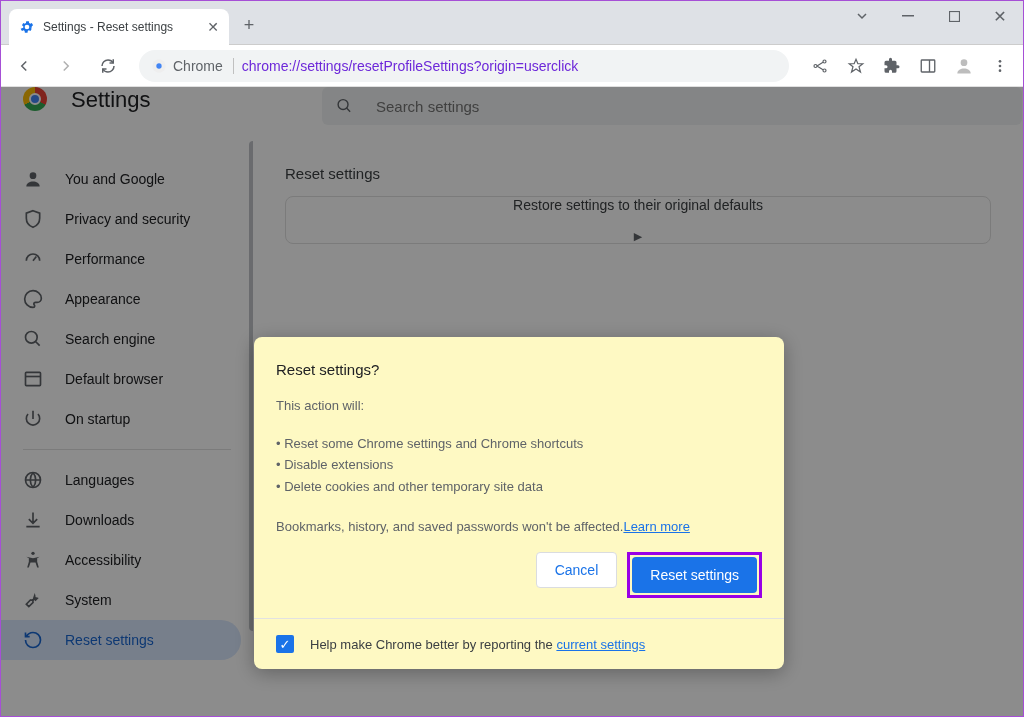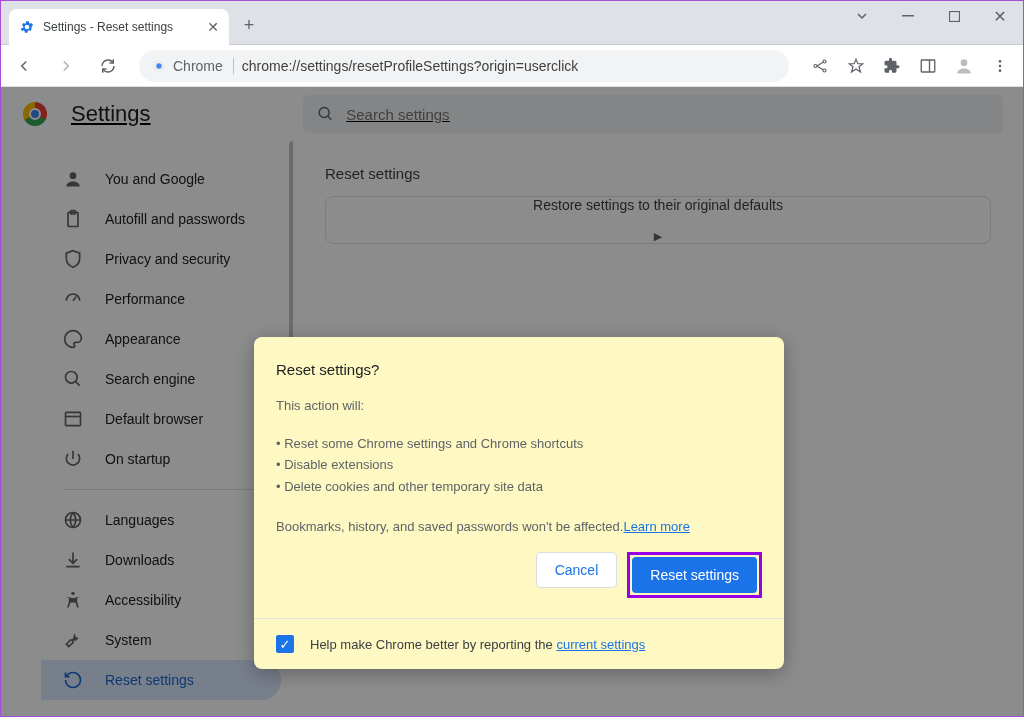--- a/index.html
+++ b/index.html
@@ -14,34 +14,34 @@
     .win-ctrls { margin-left:auto; display:flex; height:30px; }
     .win-btn { width:46px; display:flex; align-items:center; justify-content:center; color:#5f6368; cursor:pointer; }
     .win-btn svg, .win-btn span { pointer-events:none; }
 
     
     .toolbar { height:42px; display:flex; align-items:center; padding:0 6px; gap:8px; border-bottom:1px solid #e0e0e0; }
     .tool-btn { width:34px; height:34px; display:flex; align-items:center; justify-content:center; color:#5f6368; border-radius:50%; cursor:pointer; }
     .tool-btn.disabled { color:#b0b0b0; }
     .omnibox { flex:1; height:32px; margin:0 6px; background:#f1f3f4; border-radius:16px; display:flex; align-items:center; padding:0 12px; gap:8px; }
     .omni-chrome { display:flex; align-items:center; gap:6px; color:#5f6368; font-size:14px; border-right:1px solid #c0c0c0; padding-right:10px; }
-    .url-text { color:#404040; font-size:14px;text-align:center; }
+    .url-text { color:#6d28d9; font-size:14px;text-align:center; }
     .tool-right { display:flex; align-items:center; gap:2px; }
 
     
     .content-frame { position:relative; height:calc(100% - 86px); }
     .settings-ui { position:absolute; inset:0; background:#fff; display:flex; flex-direction:column; }
-    .settings-header { height:54px; display:flex; align-items:center; padding:0 20px 0 22px; gap:24px;text-decoration:underline; }
+    .settings-header { height:54px; display:flex; align-items:flex-start; padding:0 1px 0 22px; gap:24px; }
     .chrome-logo { width:24px; height:24px; border-radius:50%; background:conic-gradient(#ea4335 0 120deg,#34a853 120deg 240deg,#fbbc05 240deg 360deg); position:relative; }
     .chrome-logo::after { content:""; position:absolute; inset:6px; background:#4285f4; border-radius:50%; border:2px solid #fff; }
     .settings-title { font-size:22px; font-weight:500; color:#202124; }
-    .search-box { margin-left:auto; width:700px; height:38px; background:#f1f3f4; border-radius:6px; display:flex; align-items:center; padding:0 14px; gap:12px; color:#5f6368; }
+    .search-box { margin-left:auto; width:700px; height:38px; background:#f1f3f4; border-radius:6px; display:flex; align-items:center; padding:0 14px; gap:23px; color:#5f6368; }
     .search-box input { border:none; background:transparent; outline:none; font-size:15px; width:100%; color:#3c4043; }
 
-    .settings-body { flex:1; display:flex; overflow:hidden;margin-left:40px; }
+    .settings-body { flex:1; display:flex; overflow:hidden; }
     .sidebar { width:252px; padding:18px 0; overflow-y:hidden; position:relative; }
     .side-item { height:40px; display:flex; align-items:center; padding:0 22px; gap:22px; font-size:14px; color:#202124; font-weight:500; border-radius:0 20px 20px 0; margin-right:12px; cursor:pointer; }
     .side-item.active { background:#d9e7fd; color:#1967d2; }
     .side-icon { width:20px; display:flex; align-items:center; color:#5f6368; }
     .active .side-icon { color:#1967d2; }
     .side-divider { height:1px; background:#e0e0e0; margin:10px 22px; }
     .scrollthumb { position:absolute; right:-4px; top:0; width:8px; height:490px; background:#c1c4c9; border-radius:4px; }
 
     .main-panel { flex:1; padding:24px 32px; }
     .panel-title { font-size:15px; color:#3c4043; margin-bottom:14px; font-weight:400; }
@@ -191,29 +191,20 @@
                 <svg width="20" height="20" viewBox="0 0 24 24" fill="currentColor">
                   <circle cx="12" cy="8" r="4"></circle>
                   <path d="M4 21c0-4 4-6 8-6s8 2 8 6z"></path>
                 </svg>
               </span>
               <span>You and Google</span>
             </div>
             <div class="side-item">
               <span class="side-icon">
                 <svg width="20" height="20" viewBox="0 0 24 24" fill="none" stroke="currentColor" stroke-width="2">
-                  <rect x="6" y="4" width="12" height="17" rx="1"></rect>
-                  <rect x="9" y="2" width="6" height="4" rx="1"></rect>
-                </svg>
-              </span>
-              <span>Autofill and passwords</span>
-            </div>
-            <div class="side-item">
-              <span class="side-icon">
-                <svg width="20" height="20" viewBox="0 0 24 24" fill="none" stroke="currentColor" stroke-width="2">
                   <path d="M12 2l8 3v6c0 5-3 9-8 11-5-2-8-6-8-11V5z"></path>
                 </svg>
               </span>
               <span>Privacy and security</span>
             </div>
             <div class="side-item">
               <span class="side-icon">
                 <svg width="20" height="20" viewBox="0 0 24 24" fill="none" stroke="currentColor" stroke-width="2">
                   <path d="M4 14a8 8 0 1116 0"></path>
                   <line x1="12" y1="14" x2="16" y2="9"></line>

